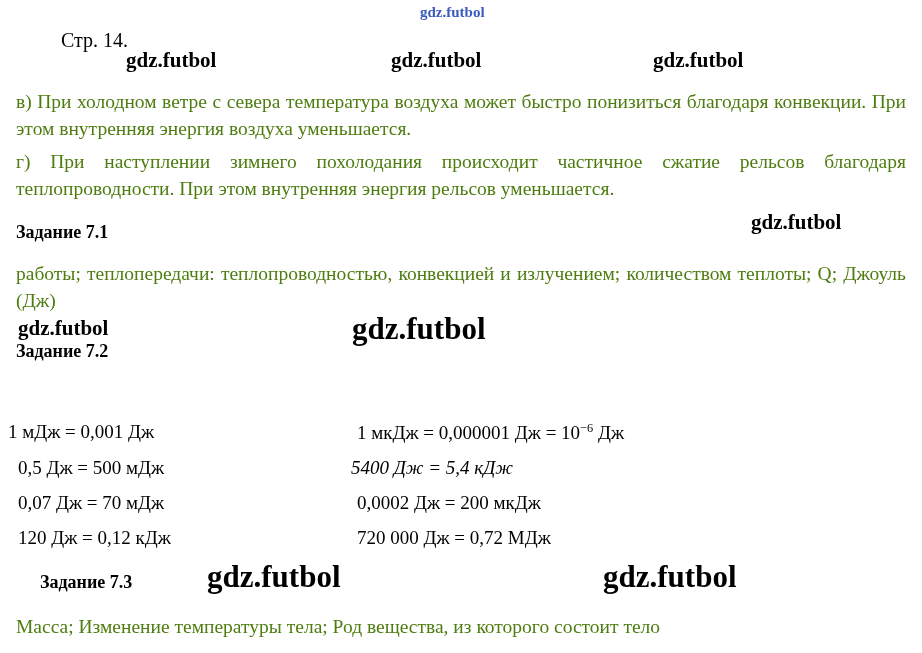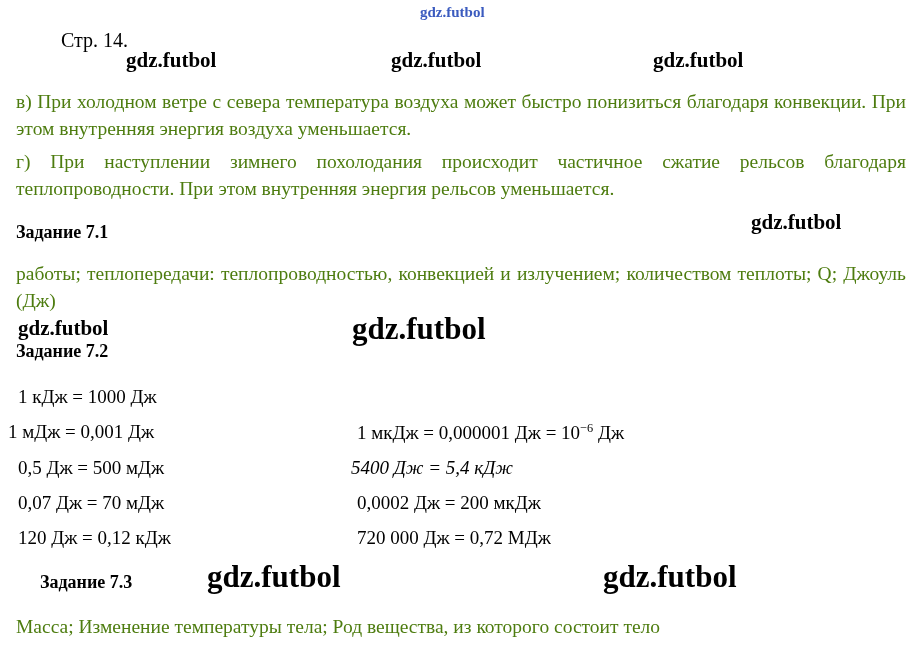--- a/index.html
+++ b/index.html
@@ -93,21 +93,20 @@
   <div class="wm" style="left:751px; top:210px; font-size:21px;">gdz.futbol</div>
 
   <div class="heading" style="left:16px; top:222px;">Задание 7.1</div>
   <div class="para just" style="left:16px; top:260px; width:890px;">работы; теплопередачи: теплопроводностью, конвекцией и излучением; количеством теплоты; Q; Джоуль (Дж)</div>
 
   <div class="wm" style="left:18px; top:316px; font-size:21px;">gdz.futbol</div>
   <div class="wm" style="left:352px; top:311px; font-size:31px;">gdz.futbol</div>
 
   <div class="heading" style="left:16px; top:341px;">Задание 7.2</div>
 
-  <div class="eq" style="left:18px; top:386px;">1 кДж = 1000 Дж</div>
   <div class="eq" style="left:8px; top:421px;">1 мДж = 0,001 Дж</div>
   <div class="eq" style="left:18px; top:457px;">0,5 Дж = 500 мДж</div>
   <div class="eq" style="left:18px; top:492px;">0,07 Дж = 70 мДж</div>
   <div class="eq" style="left:18px; top:527px;">120 Дж = 0,12 кДж</div>
 
   <div class="eq" style="left:357px; top:421px;">
     <span>1 мкДж = 0,000001 Дж = 10</span><sup>−6</sup><span> Дж</span>
   </div>
   <div class="eq" style="left:351px; top:457px;font-style:italic;">
     <span>5400 Дж = 5,4 кДж</span>

